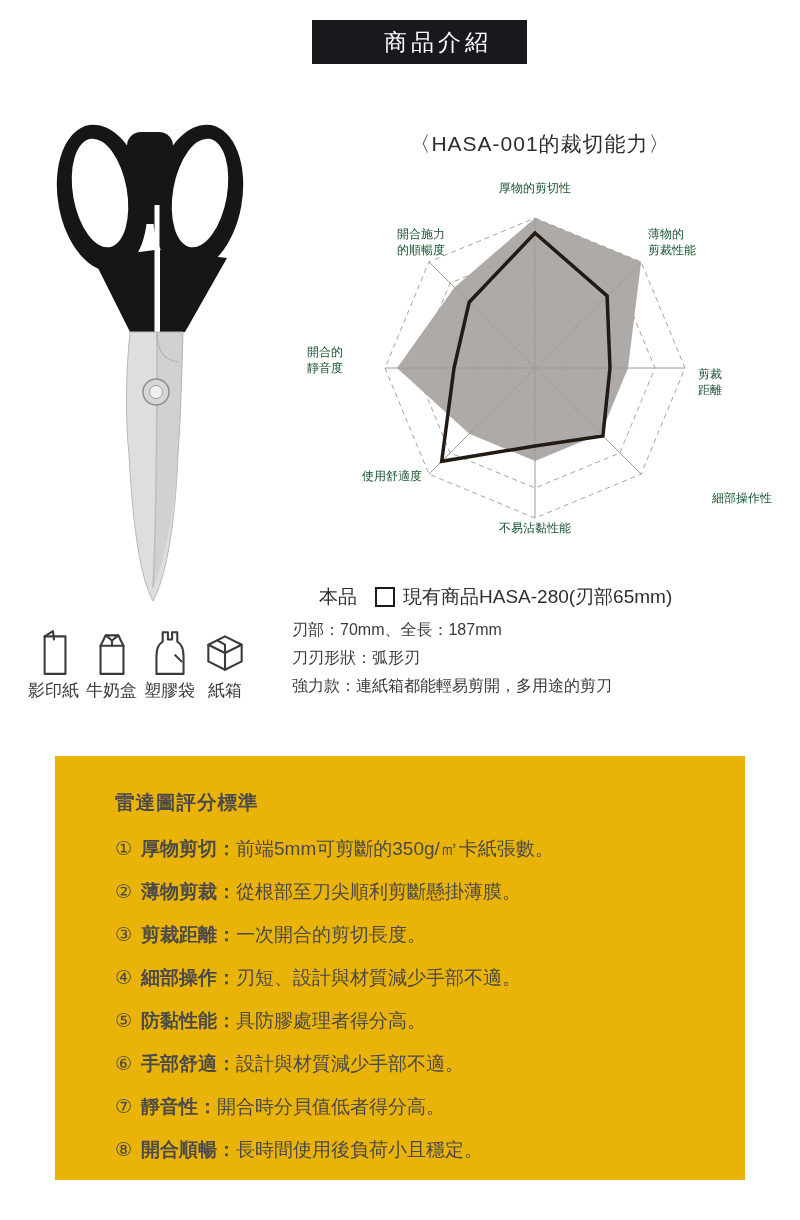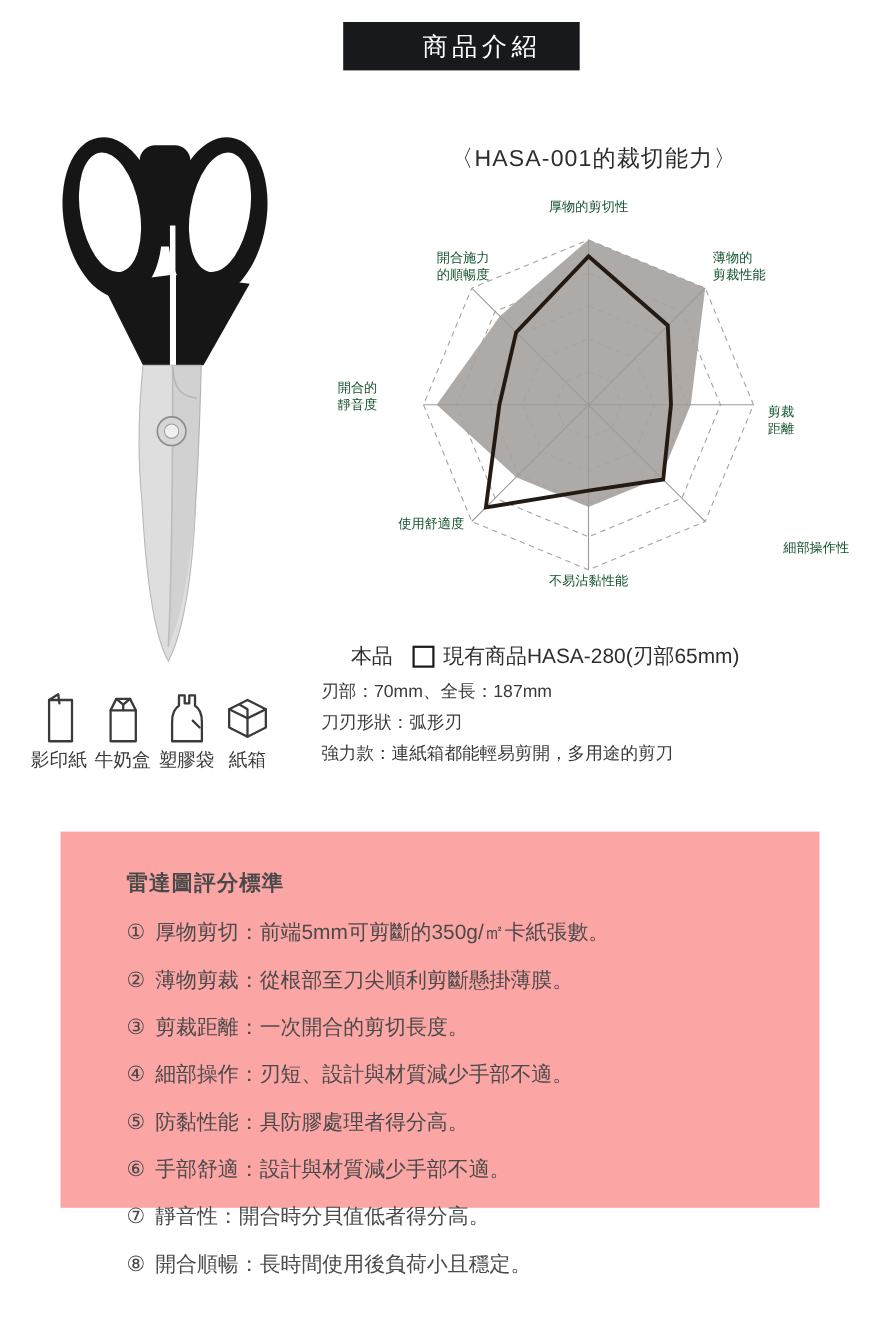--- a/index.html
+++ b/index.html
@@ -29,26 +29,26 @@
   .swatch{width:19px;height:19px;margin-right:8px;flex:none}
   #sw2{background:#ffffff;border:2.5px solid #1a1a1a;margin-left:18px;width:16px;height:16px}
   #specs{left:292px;top:616px;font-size:16px;line-height:28px;color:#3a3a3a}
 
   
   #materials{left:28px;top:627px;display:flex}
   .material{display:flex;flex-direction:column;align-items:center;margin-right:7px}
   .material-label{font-size:17px;color:#3a3a3a;margin-top:2px;white-space:nowrap}
 
   
-  #criteria{left:55px;top:756px;width:690px;height:342px;background:#fca5a5}
+  #criteria{left:55px;top:756px;width:690px;height:424px;background:#eab308}
   #criteria-title{margin:33px 0 0 60px;font-size:19.5px;font-weight:bold;color:#4a4a4a;letter-spacing:1px}
   #criteria-list{list-style:none;margin:21px 0 0 60px;padding:0}
   #criteria-list li{font-size:19px;line-height:23px;color:#4a4a4a;margin-bottom:20px;white-space:nowrap}
   #criteria-list .num{margin-right:9px;font-weight:normal}
-  #criteria-list .term{font-weight:normal}
+  #criteria-list .term{font-weight:bold}
 </style>
 </head>
 <body>
 
 <div id="badge" class="abs">
   <span>商品介紹</span>
 </div>
 
 <svg id="scissors" class="abs" style="left:40px;top:110px" width="230" height="500" viewBox="0 0 230 500">
   <g>

